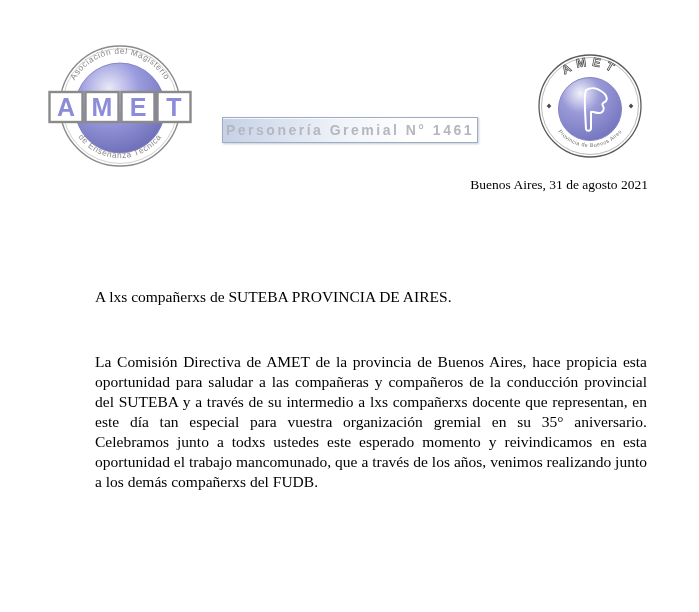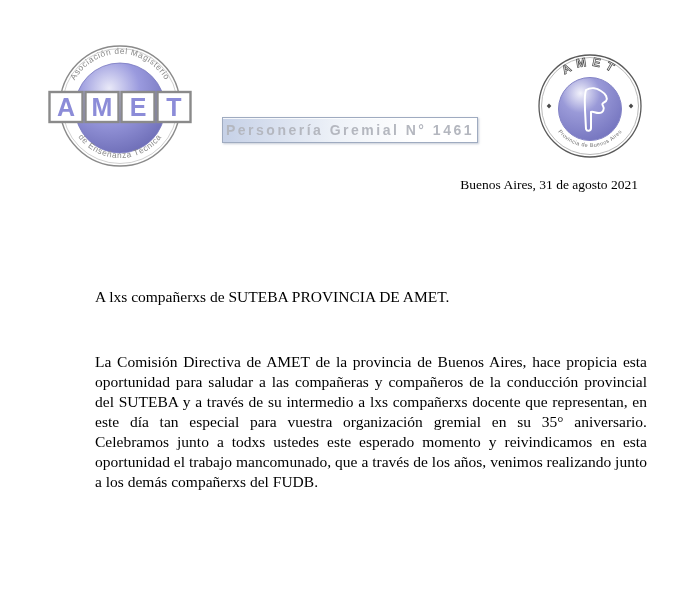--- a/index.html
+++ b/index.html
@@ -14,21 +14,21 @@
     border:1px solid #9fabc0;
     background:linear-gradient(to right,#c6d1e7 0%,#eef2f8 45%,#ffffff 75%);
     display:flex;align-items:center;justify-content:center;
     font-family:"Liberation Sans", sans-serif;font-weight:bold;
     font-size:14px;letter-spacing:2.5px;color:#b4b7bf;
     box-shadow:1px 1px 2px rgba(150,160,180,.55), inset 0 1px 0 rgba(255,255,255,.8);
     white-space:nowrap;
     margin-top:20px;
   }
   .dateline{
-    position:absolute;top:177px;right:61px;font-size:13.5px;color:#000;margin-left:16px;
+    position:absolute;top:177px;right:51px;font-size:13.5px;color:#000;margin-left:16px;
   }
   .body-text{
     position:absolute;left:95px;top:287px;width:552px;
     font-size:15.5px;line-height:20px;
   }
   .salutation{margin:0 0 45px 0;}
   .para{margin:2px 0 20px 0;text-align:justify;}
   .sc{
     text-decoration-style:wavy;
     text-decoration-color:#d40000;
@@ -102,17 +102,17 @@
       <textPath href="#arcBotR" startOffset="50%" text-anchor="middle" fill="#6f6f6f">Provincia de Buenos Aires</textPath>
     </text>
     <path d="M 13 51.5 L 15.3 54 L 13 56.5 L 10.7 54 Z" fill="#4a4a4a"></path>
     <path d="M 95 51.5 L 97.3 54 L 95 56.5 L 92.7 54 Z" fill="#4a4a4a"></path>
   </svg>
 </div>
 
 <div class="dateline">Buenos Aires, 31 de agosto 2021</div>
 
 <div class="body-text">
-  <p class="salutation"><span>A </span><span class="sc">lxs</span><span> </span><span class="sc">compañerxs</span><span> de SUTEBA PROVINCIA DE AMET.</span></p>
+  <p class="salutation"><span>A </span><span class="sc">lxs</span><span> </span><span class="sc">compañerxs</span><span> de SUTEBA PROVINCIA DE AIRES.</span></p>
 
   <p class="para"><span>La Comisión Directiva de AMET de la provincia de Buenos Aires, hace propicia esta oportunidad para saludar a las compañeras y compañeros de la conducción provincial del SUTEBA y a través de su intermedio a </span><span class="sc">lxs</span><span> </span><span class="sc">compañerxs</span><span> docente que representan, en este día tan especial para vuestra organización gremial en su 35° aniversario. Celebramos junto a </span><span class="sc">todxs</span><span> ustedes este esperado momento y reivindicamos en esta oportunidad el trabajo mancomunado, que a través de los años, venimos realizando junto a los demás </span><span class="sc">compañerxs</span><span> del FUDB.</span></p>
 
 </div>
 
 </body></html>

